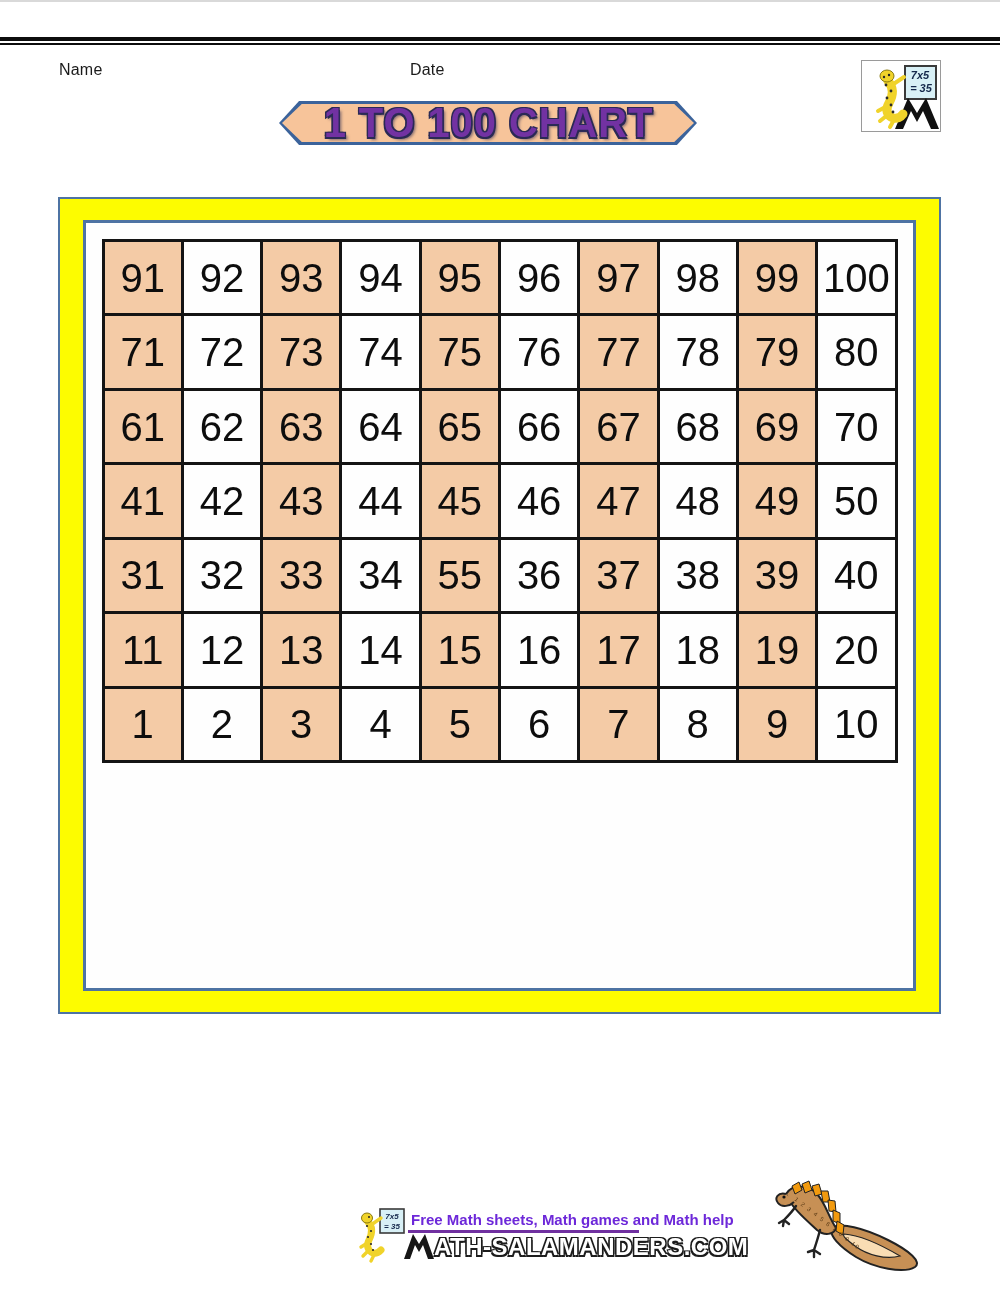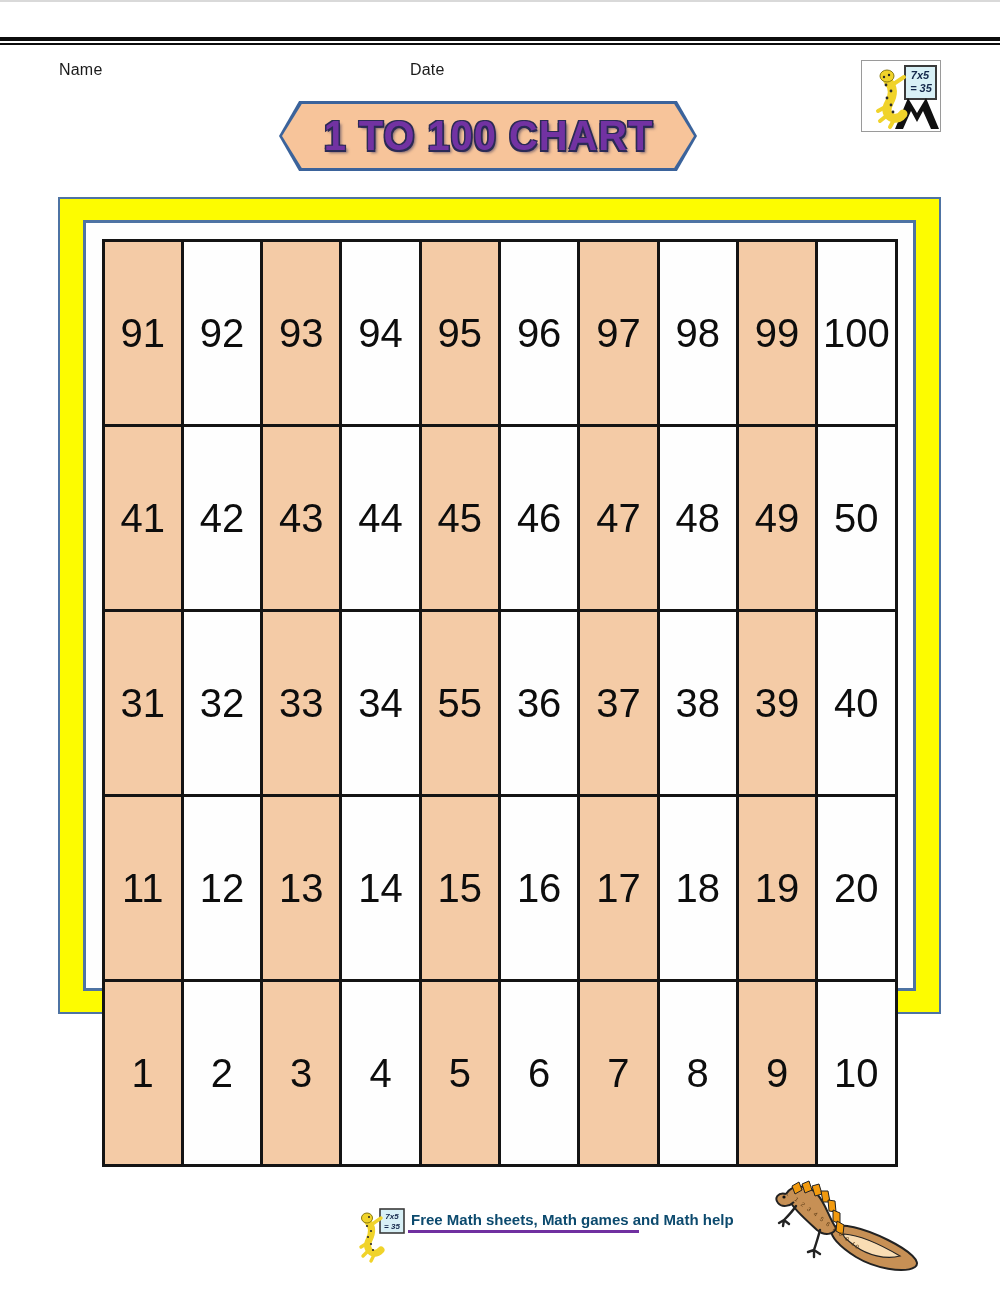--- a/index.html
+++ b/index.html
@@ -14,48 +14,48 @@
 
   .hdr-label{position:absolute;top:61px;font-size:16px;color:#1a1a1a;letter-spacing:.2px;}
   #name-label{left:59px;}
   #date-label{left:410px;}
 
   
   .corner-logo{position:absolute;left:861px;top:60px;width:80px;height:72px;background:#fff;
     border:1px solid #9a9a9a;box-sizing:border-box;}
 
   
-  .banner-wrap{position:absolute;left:279px;top:101px;width:418px;height:70px;}
+  .banner-wrap{position:absolute;left:279px;top:101px;width:418px;height:44px;}
   .banner-outer{position:absolute;inset:0;background:#3b639b;
     clip-path:polygon(0% 50%,4.8% 0%,95.2% 0%,100% 50%,95.2% 100%,4.8% 100%);}
   .banner-inner{position:absolute;inset:3px;background:#f7c49a;
     clip-path:polygon(0% 50%,4.8% 0%,95.2% 0%,100% 50%,95.2% 100%,4.8% 100%);
     display:flex;align-items:center;justify-content:center;}
   .banner-text{
     font-size:42px;font-weight:bold;letter-spacing:1px;color:#7232a2;
     transform:scaleX(.95);white-space:nowrap;
     text-shadow:-1.5px -1.5px 0 #2b2a55, 1.5px -1.5px 0 #2b2a55,
                 -1.5px 1.5px 0 #2b2a55, 1.5px 1.5px 0 #2b2a55,
                  3px 3px 3px rgba(40,40,80,.55);
   }
 
   
   .chart-frame{position:absolute;left:58px;top:197px;width:883px;height:817px;
     box-sizing:border-box;background:#fdfc00;border:2.5px solid #4e73a3;padding:21px 23px;}
   .chart-inner{width:100%;height:100%;box-sizing:border-box;background:#fefefe;
     border:3px solid #4e73a3;padding:16px 15px;}
-  table.hundred{border-collapse:collapse;table-layout:fixed;width:796px;height:928px;margin:0 auto;}
+  table.hundred{border-collapse:collapse;table-layout:fixed;width:796px;height:524px;margin:0 auto;}
   table.hundred td{
     border:3px solid #141414;text-align:center;vertical-align:middle;
     font-size:40px;color:#0d0d0d;background:#fefefe;padding:0;line-height:1;
   }
   table.hundred td.shaded{background:#f4cba6;}
 
   
-  .footer-tagline{position:absolute;left:411px;top:1211px;font-size:15px;font-weight:bold;color:#0c4a6e;}
+  .footer-tagline{position:absolute;left:411px;top:1211px;font-size:15px;font-weight:bold;color:#6d28d9;}
   .footer-rule{position:absolute;left:408px;top:1230px;width:231px;height:3px;background:#7030a0;}
   .footer-site{position:absolute;left:404px;top:1233px;font-size:24px;font-weight:bold;
     letter-spacing:.5px;color:#ffffff;white-space:nowrap;
     text-shadow:-1.5px -1.5px 0 #1c1c1c, 1.5px -1.5px 0 #1c1c1c,
                 -1.5px 1.5px 0 #1c1c1c, 1.5px 1.5px 0 #1c1c1c;}
   .footer-logo{position:absolute;left:356px;top:1207px;width:56px;height:58px;}
   .newt{position:absolute;left:772px;top:1172px;width:165px;height:108px;}
   svg text{font-family:"Liberation Sans", sans-serif;}
 </style>
 </head>
@@ -110,20 +110,44 @@
               <td class="shaded">91</td>
               <td>92</td>
               <td class="shaded">93</td>
               <td>94</td>
               <td class="shaded">95</td>
               <td>96</td>
               <td class="shaded">97</td>
               <td>98</td>
               <td class="shaded">99</td>
               <td>100</td>
+            </tr>
+            <tr>
+              <td class="shaded">71</td>
+              <td>72</td>
+              <td class="shaded">73</td>
+              <td>74</td>
+              <td class="shaded">75</td>
+              <td>76</td>
+              <td class="shaded">77</td>
+              <td>78</td>
+              <td class="shaded">79</td>
+              <td>80</td>
+            </tr>
+            <tr>
+              <td class="shaded">61</td>
+              <td>62</td>
+              <td class="shaded">63</td>
+              <td>64</td>
+              <td class="shaded">65</td>
+              <td>66</td>
+              <td class="shaded">67</td>
+              <td>68</td>
+              <td class="shaded">69</td>
+              <td>70</td>
             </tr>
             <tr>
               <td class="shaded">41</td>
               <td>42</td>
               <td class="shaded">43</td>
               <td>44</td>
               <td class="shaded">45</td>
               <td>46</td>
               <td class="shaded">47</td>
               <td>48</td>
@@ -185,20 +209,23 @@
         <circle cx="11" cy="19" r="1.1"></circle>
           <circle cx="15" cy="24" r="1.1"></circle>
           <circle cx="12" cy="30" r="1.1"></circle>
         <circle cx="15" cy="37" r="1.1"></circle>
           <circle cx="17" cy="43" r="1.1"></circle>
       </g>
     </svg>
   </div>
   <div class="footer-tagline">Free Math sheets, Math games and Math help</div>
   <div class="footer-rule"></div>
+  <div class="footer-site"><svg width="30" height="26" viewBox="0 0 30 26" style="vertical-align:-4px">
+        <path d="M0,26 L9,1 L15,11 L21,1 L30,26 L24,26 L19,12 L15,19 L11,12 L6,26 Z" fill="#161616"></path>
+      </svg><span>ATH-SALAMANDERS.COM</span></div>
 
   <div class="newt">
     <svg width="165" height="108" viewBox="0 0 165 108">
 
       <path d="M60,56 C68,50 92,56 116,68 C138,79 150,90 143,95 C132,102 102,96 84,85 C68,75 56,63 60,56 Z" fill="#c79055" stroke="#222" stroke-width="2"></path>
       <path d="M72,62 C86,63 106,71 128,84 C114,88 95,83 83,74 C75,68 70,64 72,62 Z" fill="#f9ddb4" stroke="#222" stroke-width="1.2"></path>
 
       <path d="M14,22 C20,12 36,12 45,22 C54,32 56,44 64,56 C62,63 52,64 45,58 C34,48 18,34 14,22 Z" fill="#c79055" stroke="#222" stroke-width="2"></path>
 
       <path d="M14,22 C6,20 2,26 6,31 C10,36 18,34 22,30" fill="#c79055" stroke="#222" stroke-width="2"></path>

